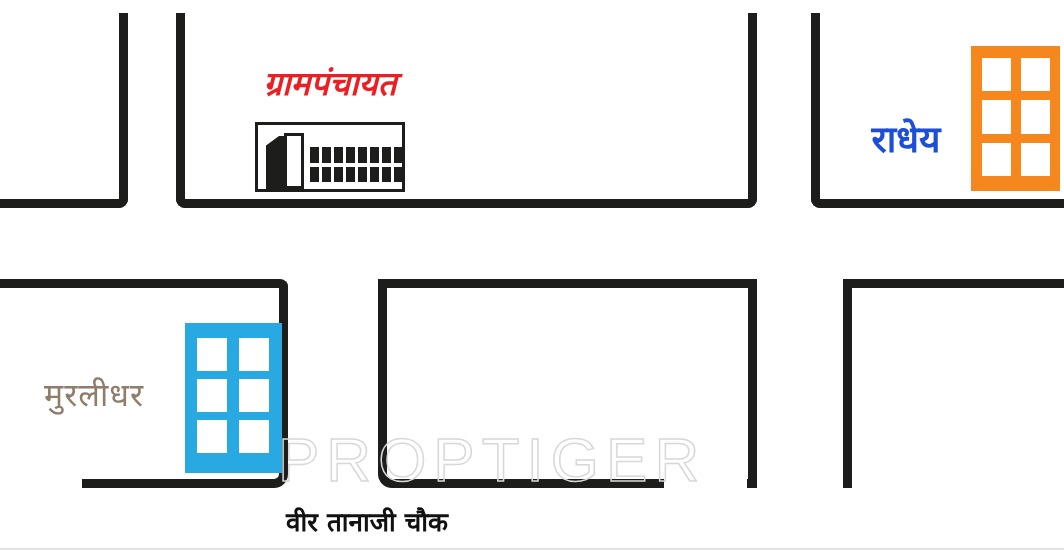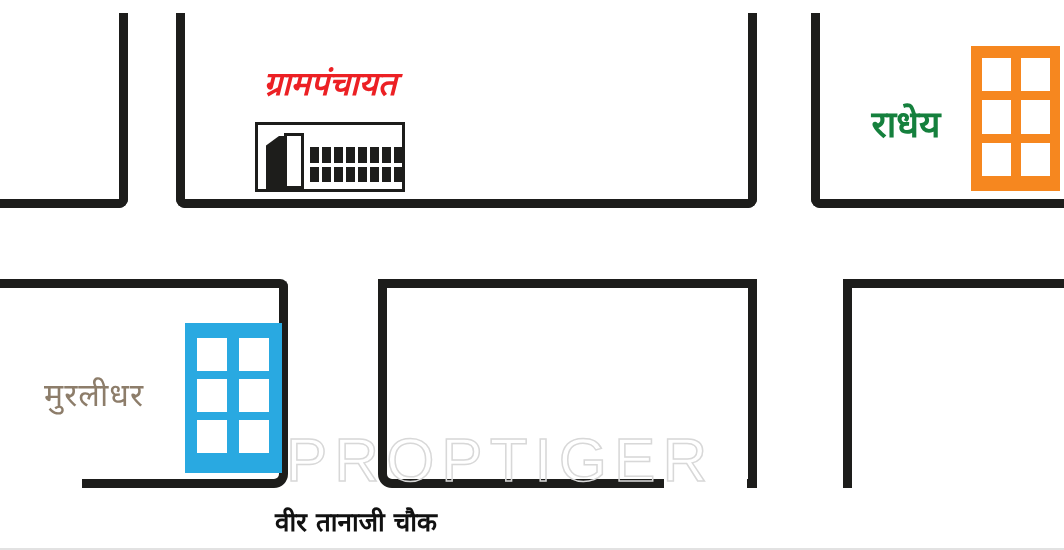--- a/index.html
+++ b/index.html
@@ -13,21 +13,21 @@
   #road-top-middle {left:176px;top:13px; width:581px;height:195px;border-left-width:9px;border-right-width:9px;border-bottom-width:9px;border-bottom-left-radius:9px;border-bottom-right-radius:9px;}
   #road-top-right  {left:811px;top:13px; width:253px;height:195px;border-left-width:9px;border-bottom-width:9px;border-bottom-left-radius:9px;}
   #road-bottom-left  {left:0;   top:279px;width:288px;height:209px;border-top-width:9px;border-right-width:9px;border-bottom-width:9px;border-top-right-radius:8px;border-bottom-right-radius:14px;}
   #road-bottom-middle{left:378px;top:279px;width:379px;height:209px;border-left-width:9px;border-top-width:9px;border-right-width:9px;border-bottom-width:9px;border-bottom-left-radius:14px;}
   #road-bottom-right {left:843px;top:279px;width:221px;height:209px;border-left-width:9px;border-top-width:9px;}
   .patch{position:absolute;background:#fff;z-index:1;}
   #patch-bottom-left  {left:0;  top:472px;width:82px;height:20px;}
   #patch-bottom-middle{left:664px;top:472px;width:83px;height:20px;}
   
   #watermark{
-    position:absolute;left:286px;top:424px;z-index:2;
+    position:absolute;left:278px;top:424px;z-index:2;
     font-family:"Liberation Sans",sans-serif;font-size:62px;font-weight:400;
     letter-spacing:7px;color:transparent;-webkit-text-stroke:1.5px #d8d8d8;
     white-space:nowrap;
     text-align:center;
   }
   
   .bldg{position:absolute;z-index:4;}
   #radhey-building   {left:971px;top:46px; width:89px;height:145px;background:#f6871f;}
   #murlidhar-building{left:185px;top:323px;width:97px;height:150px;background:#29a9e1;}
   .bldg .wins{position:absolute;display:grid;grid-template-columns:1fr 1fr;grid-template-rows:1fr 1fr 1fr;}
@@ -39,21 +39,21 @@
   #gp-building .door-leaf{position:absolute;left:8px;top:11px;width:20px;height:53px;background:#1d1d1b;clip-path:polygon(0 18%,65% 0,100% 0,100% 100%,0 100%);}
   #gp-building .door-frame{position:absolute;left:26px;top:8px;width:20px;height:56px;background:#fff;border:3px solid #1d1d1b;box-sizing:border-box;}
   #gp-building .wins{position:absolute;left:52px;top:22px;width:93px;height:35px;display:grid;grid-template-columns:repeat(8,1fr);grid-template-rows:1fr 1fr;gap:4px 3px;}
   #gp-building .wins span{background:#1d1d1b;}
   
   .lbl{position:absolute;z-index:5;font-weight:bold;white-space:nowrap;text-align:center;}
   #gp-label       {left:230px;top:60px; width:200px;font-size:33px;font-style:italic;}
   #radhey-label   {left:850px;top:97px; width:112px;font-size:37px;}
   #murlidhar-label{left:4px;  top:372px;width:180px;font-size:32px;font-weight:normal;letter-spacing:1px;}
   #mpc-label      {left:690px;top:222px;width:262px;font-size:26px;color:#111;}
-  #vtc-label      {left:248px;top:503px;width:216px;font-size:26px;color:#111;}
+  #vtc-label      {left:232px;top:503px;width:216px;font-size:26px;color:#111;text-align:right;}
   
   #edge-line{position:absolute;left:0;bottom:0;width:100%;height:2px;background:#e2e2e2;}
 </style>
 </head>
 <body>
 
 <div class="stage" style="--road: #1d1d1b;">
 
   <div class="road" id="road-top-left"></div>
   <div class="road" id="road-top-middle"></div>
@@ -83,21 +83,21 @@
         <span></span>
         <span></span>
         <span></span>
         <span></span>
         <span></span>
         <span></span>
         <span></span>
       </span>
   </div>
 
-  <div class="lbl" id="radhey-label" style="color: #15803d;">राधेय</div>
+  <div class="lbl" id="radhey-label" style="color: #1d4ed8; margin-top: 15px;">राधेय</div>
   <div class="bldg" id="radhey-building" style="background: rgb(246, 135, 31);">
     <span class="wins">
         <span></span>
         <span></span>
         <span></span>
         <span></span>
         <span></span>
         <span></span>
       </span>
   </div>

